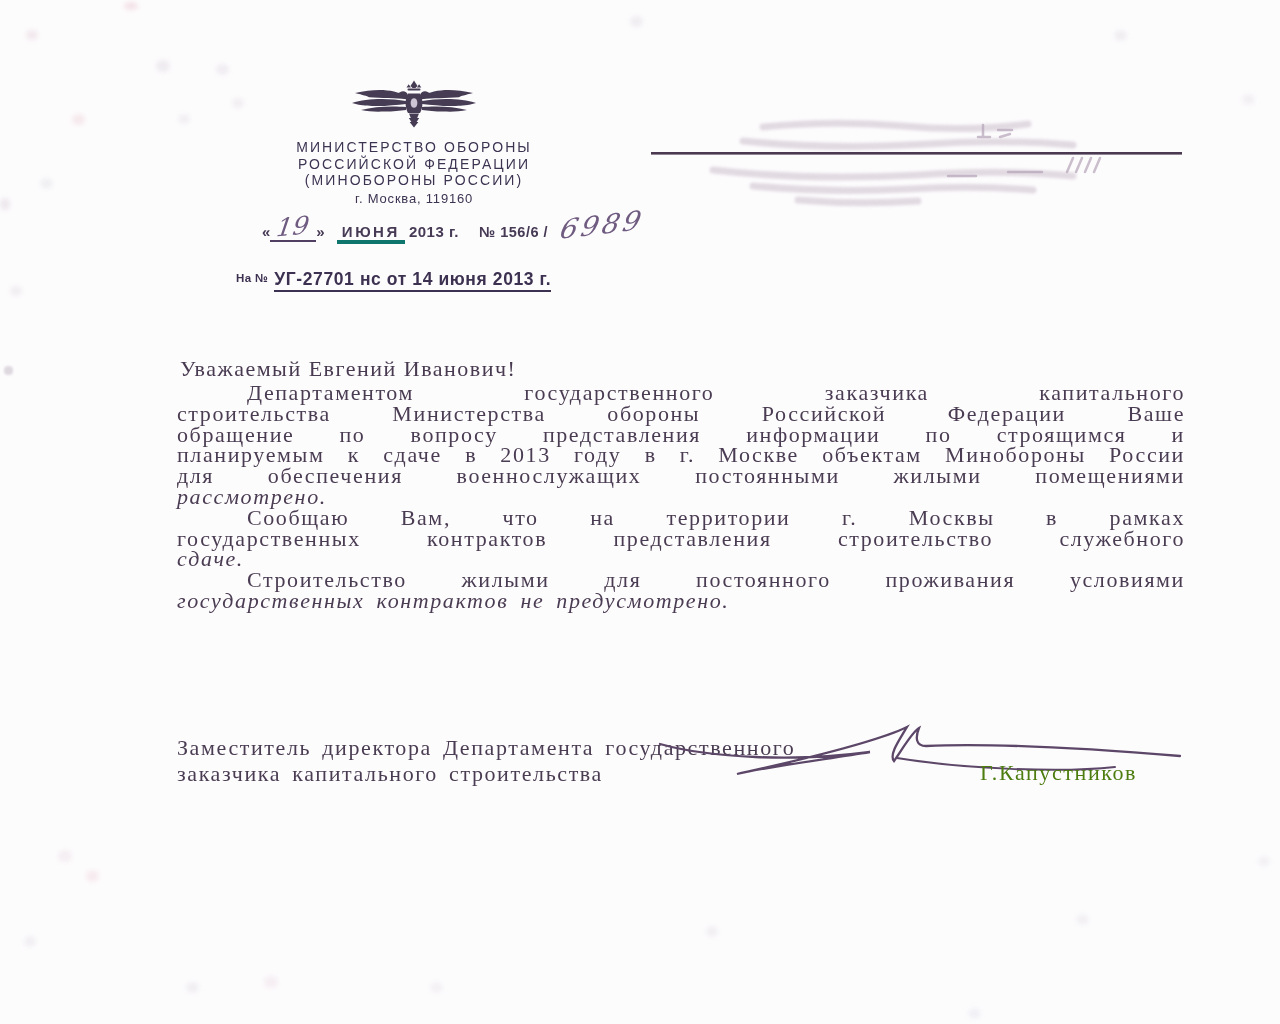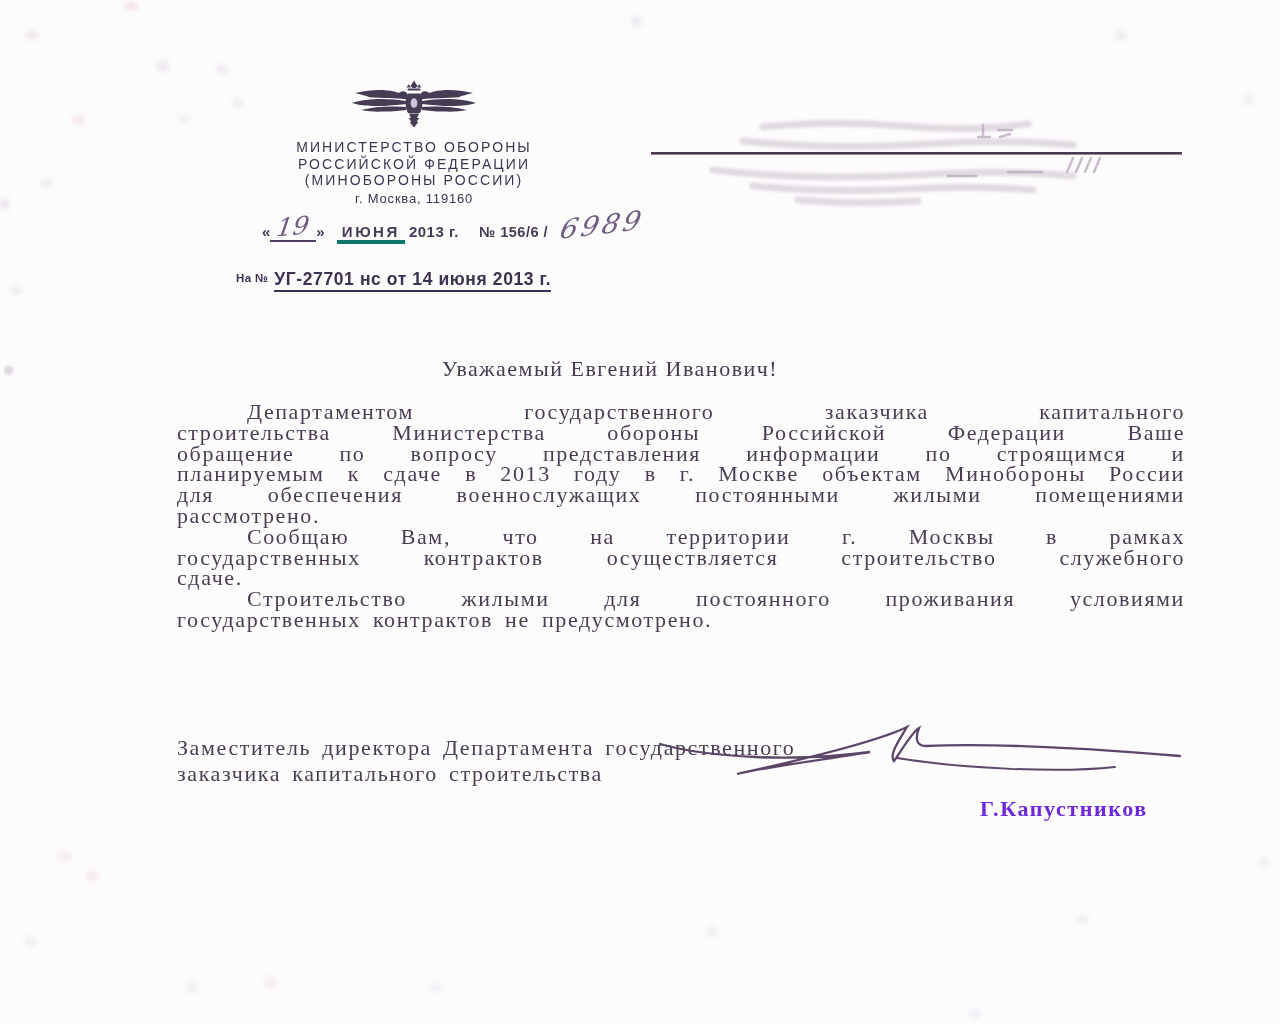--- a/index.html
+++ b/index.html
@@ -46,39 +46,39 @@
     font-family:Liberation Sans, sans-serif;font-weight:bold;color:#3c3150;margin-top:23px;
   }
   .ref-prefix{font-size:11.5px;letter-spacing:0.4px;margin-right:6px;vertical-align:3px;}
   .ref-value{font-size:17.5px;letter-spacing:0.6px;border-bottom:2.5px solid #3c3150;padding-bottom:1px;}
 
   
   .stamp{position:absolute;left:648px;top:112px;width:540px;height:100px;}
 
   
   .salutation{
-    position:absolute;left:180px;top:356px;width:860px;text-align:center;
+    position:absolute;left:180px;top:356px;width:860px;
     font-size:22px;letter-spacing:1.5px;color:#483a50;
   }
   .body-text{
-    position:absolute;left:177px;top:402px;width:1008px;
+    position:absolute;left:177px;top:383px;width:1008px;
     font-size:22px;line-height:20.8px;letter-spacing:1.6px;word-spacing:5px;
     color:#4a3c52;
   }
   .body-text .line{text-align:justify;text-align-last:justify;}
-  .body-text .line.last{text-align-last:left;}
+  .body-text .line.last{text-align-last:left;font-style:italic;}
   .body-text .line.indent{text-indent:70px;}
 
   .signoff{
     position:absolute;left:177px;top:735px;width:780px;
     font-size:22px;line-height:26px;letter-spacing:1.6px;word-spacing:4px;
     color:#4a3c52;
   }
   .signature{position:absolute;left:645px;top:720px;width:545px;height:64px;}
-  .signer{position:absolute;left:980px;top:796px;font-size:22px;letter-spacing:1.6px;color:#6d28d9;font-weight:bold;}
+  .signer{position:absolute;left:980px;top:760px;font-size:22px;letter-spacing:1.6px;color:#4d7c0f;}
 </style>
 </head>
 <body>
 
 <div class="page">
 
   <div class="speck" style="left:124px;top:2px;width:14px;height:8px;background:#f2dde4;"></div>
   <div class="speck" style="left:26px;top:30px;width:12px;height:10px;background:#efe4ea;"></div>
   <div class="speck" style="left:156px;top:60px;width:14px;height:12px;background:#ece8ee;"></div>
   <div class="speck" style="left:216px;top:64px;width:13px;height:11px;background:#eeeaf0;"></div>
@@ -170,21 +170,21 @@
   <div class="salutation">Уважаемый Евгений Иванович!</div>
 
   <div class="body-text">
     <div class="line indent">Департаментом государственного заказчика капитального</div>
     <div class="line">строительства Министерства обороны Российской Федерации Ваше</div>
     <div class="line">обращение по вопросу представления информации по строящимся и</div>
     <div class="line">планируемым к сдаче в 2013 году в г. Москве объектам Минобороны России</div>
     <div class="line">для обеспечения военнослужащих постоянными жилыми помещениями</div>
     <div class="line last">рассмотрено.</div>
     <div class="line indent">Сообщаю Вам, что на территории г. Москвы в рамках</div>
-    <div class="line">государственных контрактов осуществляется строительство служебного</div>
+    <div class="line">государственных контрактов представления строительство служебного</div>
     <div class="line last">сдаче.</div>
     <div class="line indent">Строительство жилыми для постоянного проживания условиями</div>
     <div class="line last">государственных контрактов не предусмотрено.</div>
   </div>
 
   <div class="signoff">
     <div>Заместитель директора Департамента государственного</div>
     <div>заказчика капитального строительства</div>
   </div>
 

